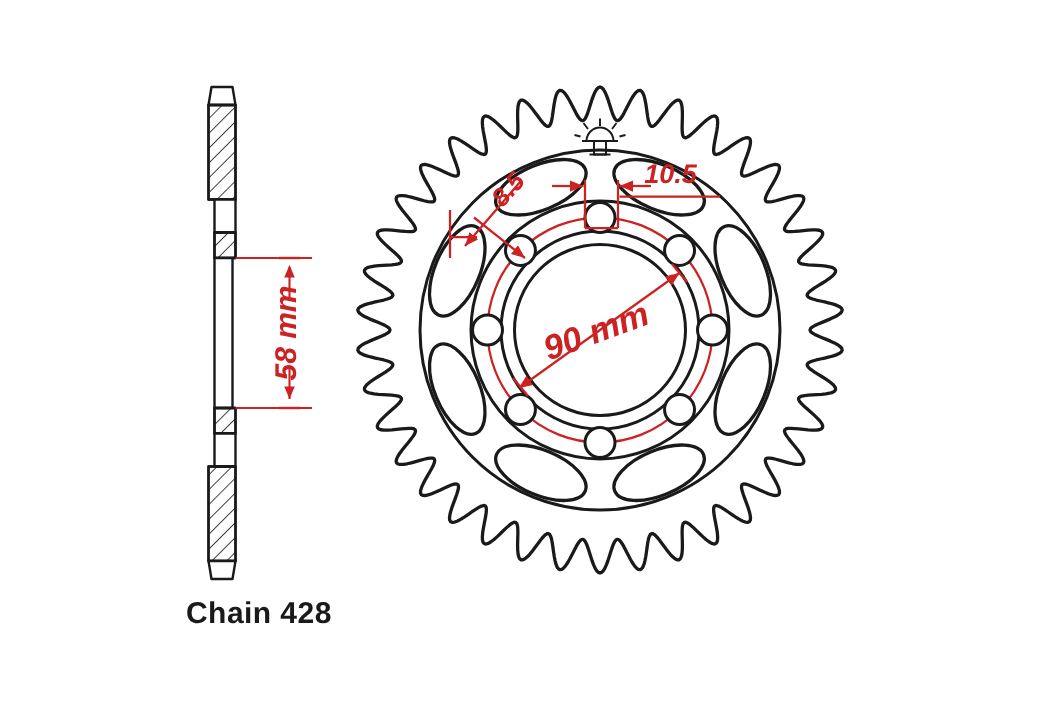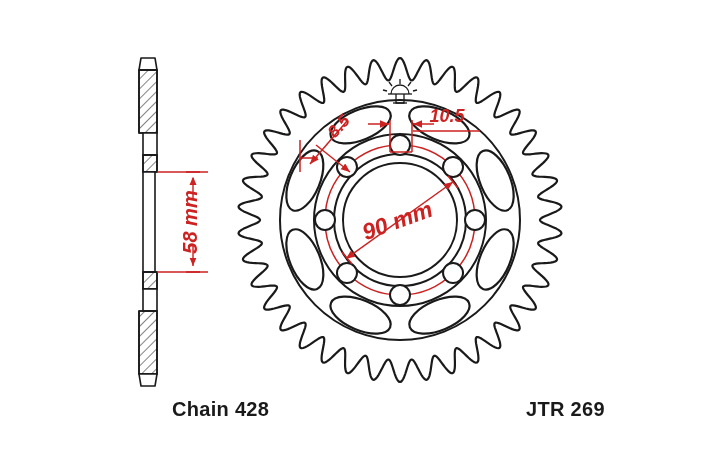--- a/index.html
+++ b/index.html
@@ -27,21 +27,20 @@
     height: 469px;
   }
   .caption {
     position: absolute;
     font-family: "Liberation Sans", sans-serif;
     font-weight: bold;
     font-size: 20px;
     color: #1a1a1a;
     letter-spacing: 0.3px;
     white-space: nowrap;
-    margin-left: 48px;
   }
   #caption-chain {
     left: 124px;
     top: 398px;
   }
   #caption-part {
     left: 478px;
     top: 398px;
   }
 </style>
@@ -180,15 +179,14 @@
 
       <line x1="413" y1="131" x2="480" y2="131"></line>
       <line x1="390" y1="152" x2="412" y2="152"></line>
     </g>
     <text x="447" y="122" text-anchor="middle" font-family="Liberation Sans, sans-serif" font-size="18" font-style="italic" font-weight="bold" fill="#cc2222">10.5</text>
 
   </svg>
 
   <div class="caption" id="caption-chain">Chain 428</div>
 
-  <div class="caption" id="caption-part">JTR 269</div>
 
 </div>
 
 </body></html>

